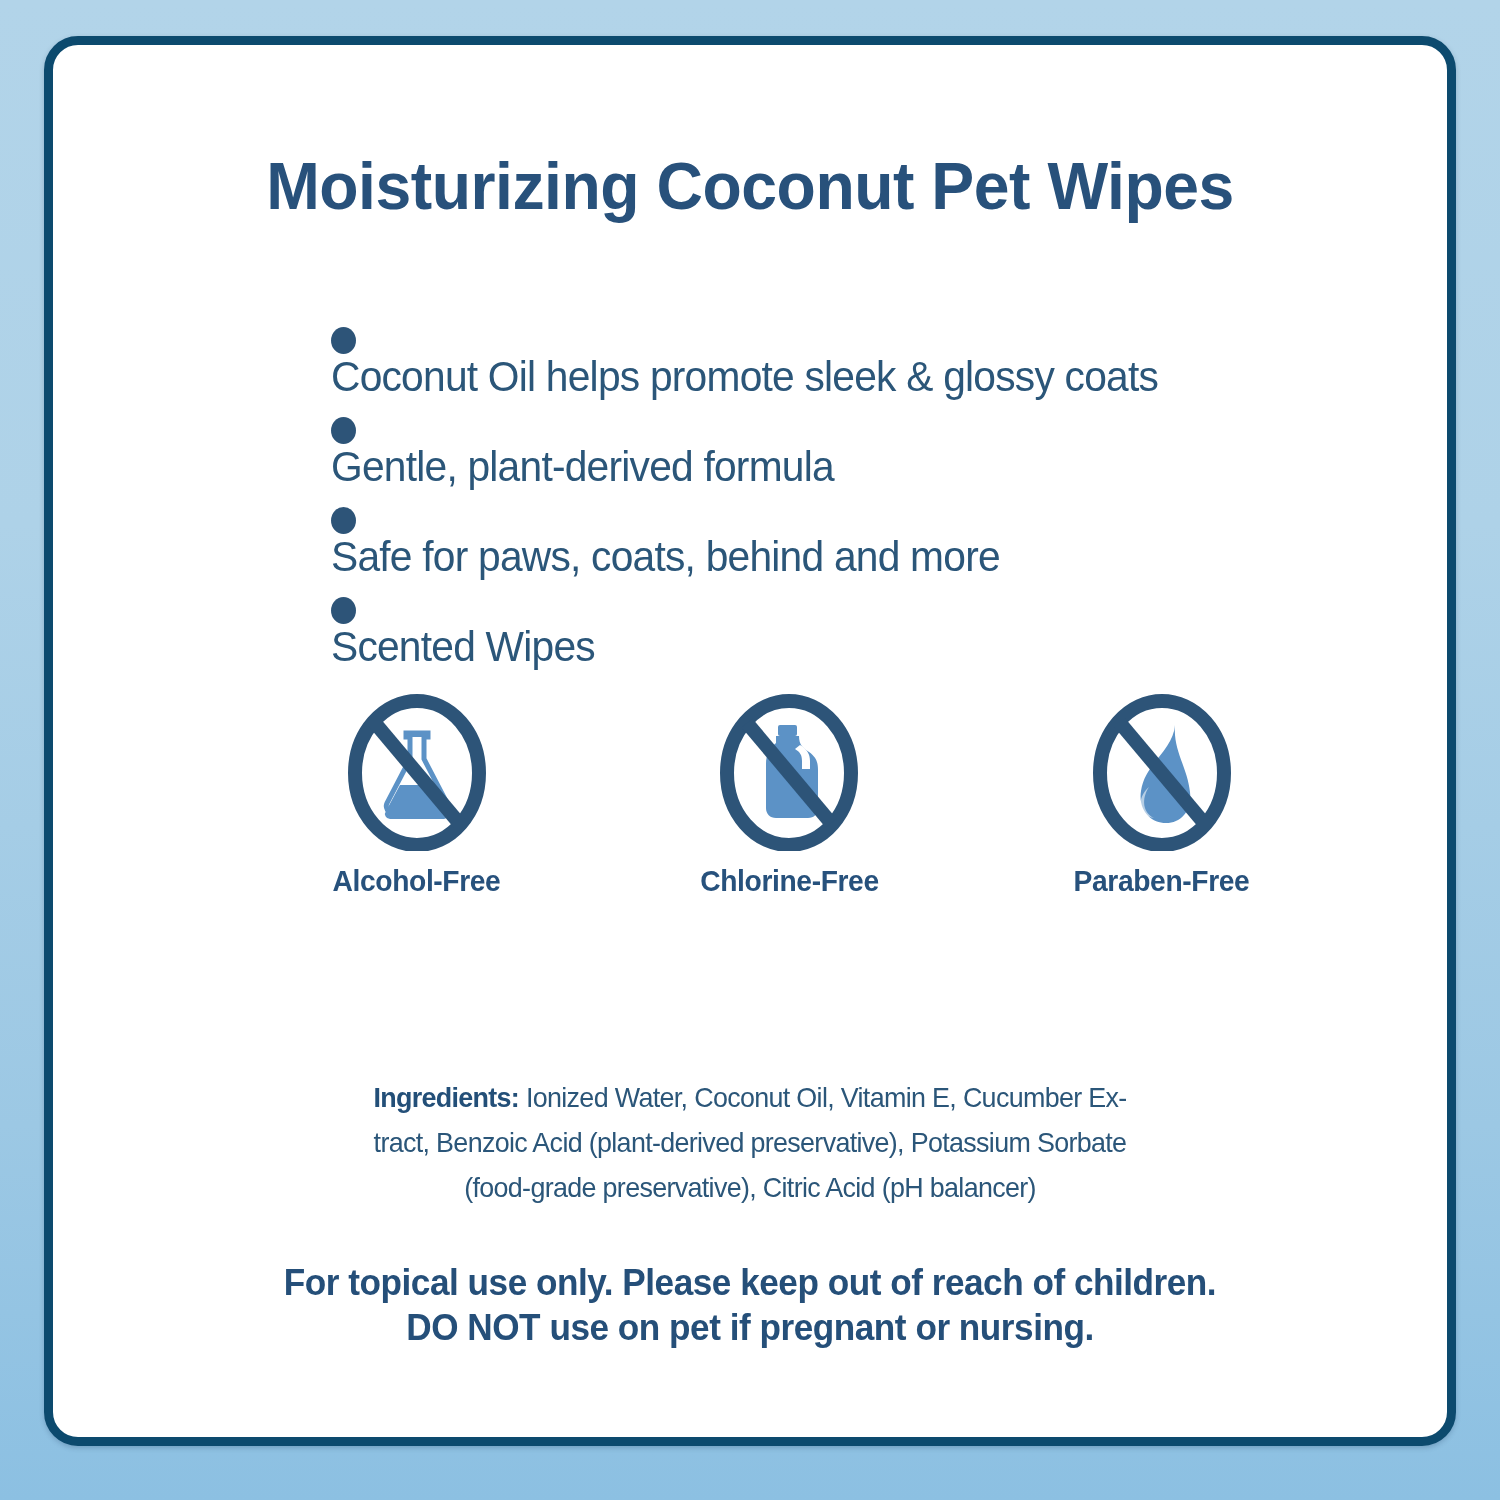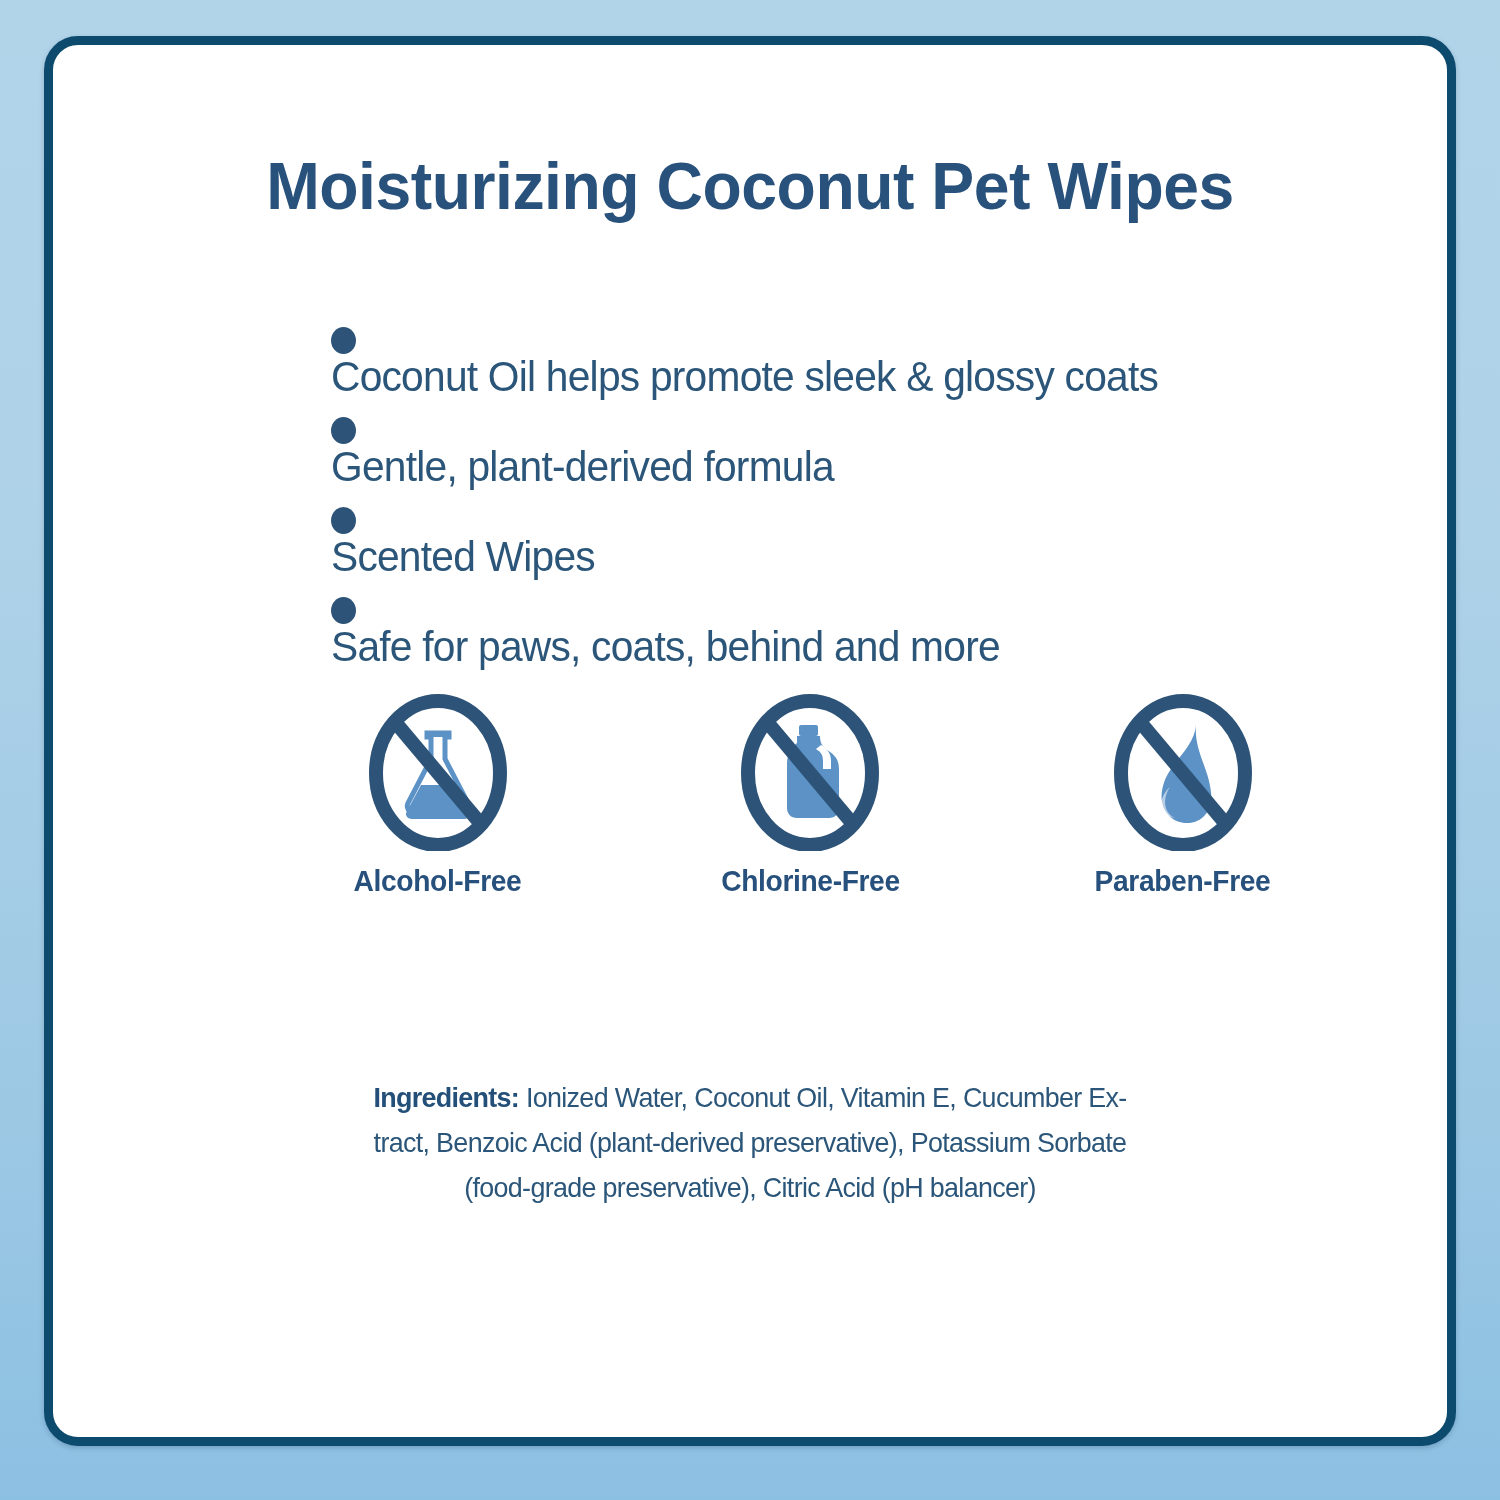--- a/index.html
+++ b/index.html
@@ -84,21 +84,21 @@
     line-height: 46px;
     letter-spacing: -0.8px;
     transform: scaleX(0.97);
     transform-origin: left center;
     white-space: nowrap;
   }
 
   
   .icons {
     position: absolute;
-    left: 277px;
+    left: 256px;
     top: 646px;
     width: 960px;
     display: flex;
     justify-content: space-between;
   }
   .icon-cell {
     width: 215px;
     text-align: center;
   }
   .icon-svg {
@@ -172,25 +172,25 @@
       <div class="bullet-row">
         <span class="bullet-dot"></span>
         <span class="bullet-text">Coconut Oil helps promote sleek &amp; glossy coats</span>
       </div>
       <div class="bullet-row">
         <span class="bullet-dot"></span>
         <span class="bullet-text">Gentle, plant-derived formula</span>
       </div>
       <div class="bullet-row">
         <span class="bullet-dot"></span>
+        <span class="bullet-text">Safe for paws, coats, behind and more</span>
+      </div>
+      <div class="bullet-row">
+        <span class="bullet-dot"></span>
         <span class="bullet-text">Scented Wipes</span>
-      </div>
-      <div class="bullet-row">
-        <span class="bullet-dot"></span>
-        <span class="bullet-text">Safe for paws, coats, behind and more</span>
       </div>
     </div>
 
     <div class="icons">
 
       <div class="icon-cell">
         <svg class="icon-svg" width="150" height="160" viewBox="0 0 150 160">
           <g>
 
             <path d="M64 42 h22 v4 h-4 v22 l23 44 a7 7 0 0 1 -6 10 h-48 a7 7 0 0 1 -6 -10 l23 -44 v-22 h-4 z" fill="none" stroke="#5c92c6" stroke-width="5"></path>
@@ -237,15 +237,19 @@
     </div>
 
     <div class="ingredients">
       <span class="ing-line l1">
         <b>Ingredients:</b><span> Ionized Water, Coconut Oil, Vitamin E, Cucumber Ex-</span>
       </span>
       <span class="ing-line l2">tract, Benzoic Acid (plant-derived preservative), Potassium Sorbate</span>
       <span class="ing-line l3">(food-grade preservative), Citric Acid (pH balancer)</span>
     </div>
 
+    <div class="warning">
+      <span class="warn-line">For topical use only. Please keep out of reach of children.</span>
+      <span class="warn-line">DO NOT use on pet if pregnant or nursing.</span>
+    </div>
 
   </div>
 </div>
 
 </body></html>

